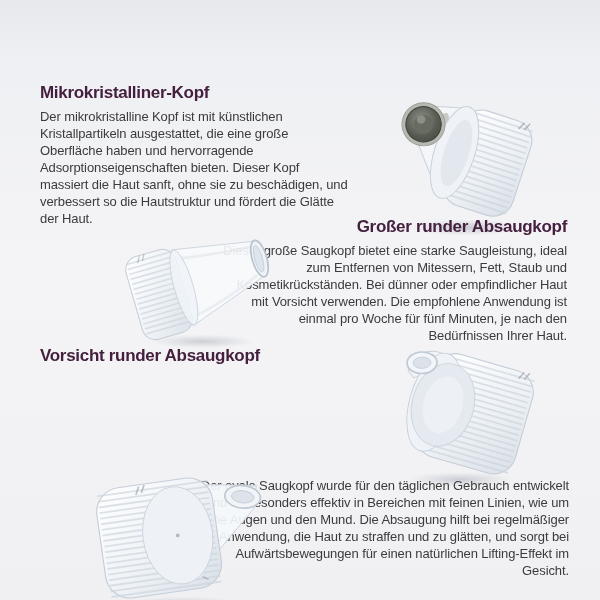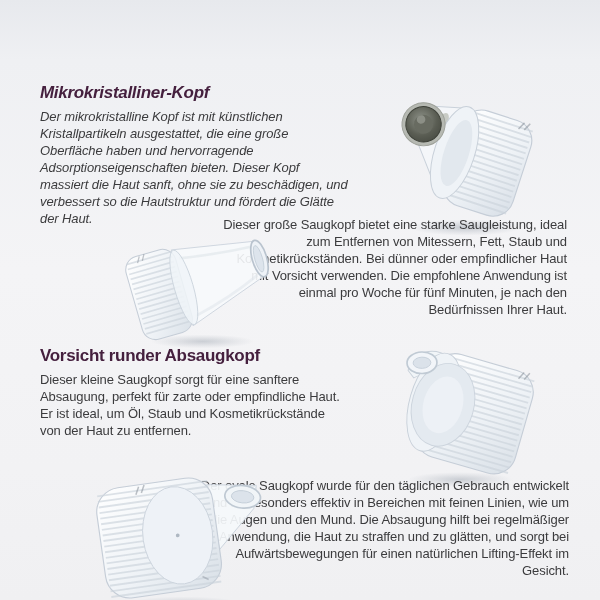--- a/index.html
+++ b/index.html
@@ -8,21 +8,21 @@
     background:linear-gradient(180deg,#e7e9ed 0%,#eff0f3 10%,#f4f4f6 45%,#f2f2f4 78%,#f0f0f2 100%);
     font-family:"Liberation Sans", sans-serif;
   }
   .txt { position:absolute; }
   .txt h2 { margin:0 0 4px 0; font-size:17px; line-height:22px; font-weight:700;
             letter-spacing:-0.3px; color:#45203e; }
   .txt p  { margin:0; font-size:13px; line-height:17px; letter-spacing:-0.1px; color:#3b3b3d; }
   .align-right { text-align:right; }
   .fig { position:absolute; }
   .fig svg { width:100%; height:100%; display:block; }
-  #t1 { left:40px;  top:82px;  width:308px;font-style:italic; }
+  #t1 { left:40px;  top:82px;  width:308px; }
   #f1 { left:330px; top:70px;  width:182px; height:153px; }
   #t2 { top:216px;  right:33px; width:346px; }
   #f2 { left:80px;  top:219px; width:160px; height:115px; }
   #t3 { left:40px;  top:345px; width:302px; }
   #f3 { left:336px; top:324px; width:172px; height:150px; }
   #t4 { top:477px;  right:31px; width:372px; }
   #f4 { left:48px;  top:448px; width:192px; height:151px; }
 </style>
 </head>
 <body>
@@ -63,20 +63,21 @@
         <circle cx="46" cy="54" r="22.5" fill="#b6b9b2" stroke="#9da099"></circle>
         <circle cx="46" cy="54" r="18.5" fill="url(#m1)" stroke="#3e4139"></circle>
         <circle cx="46" cy="54" r="10" fill="#686b61"></circle>
         <circle cx="42" cy="50" r="4.5" fill="#90948b" opacity="0.9"></circle>
         <path d="M142 28 l4 -8 M148 27 l4 -8" stroke="#878e98" stroke-width="1.6" opacity="0.55" fill="none"></path>
       </g>
     </svg>
   </figure>
 
   <div class="txt align-right" id="t2">
+    <h2>Großer runder Absaugkopf</h2>
     <p>Dieser große Saugkopf bietet eine starke Saugleistung, ideal zum Entfernen von Mitessern, Fett, Staub und Kosmetikrückständen. Bei dünner oder empfindlicher Haut mit Vorsicht verwenden. Die empfohlene Anwendung ist einmal pro Woche für fünf Minuten, je nach den Bedürfnissen Ihrer Haut.</p>
   </div>
   <figure class="fig" id="f2">
     <svg viewBox="0 0 186 134" xmlns="http://www.w3.org/2000/svg">
       <defs>
         <linearGradient id="b2" x1="0" y1="0" x2="1" y2="1">
           <stop offset="0" stop-color="#ffffff"></stop>
             <stop offset="0.55" stop-color="#eef2f6"></stop>
             <stop offset="1" stop-color="#dae1e8"></stop>
         </linearGradient>
@@ -96,21 +97,20 @@
         <ellipse cx="74" cy="60" rx="11" ry="45" fill="#f0f4f8" fill-opacity="0.85" stroke="#ccd4dd"></ellipse>
         <ellipse cx="168" cy="52" rx="8.5" ry="22" fill="#eef2f7" stroke="#b9c3ce" stroke-width="2"></ellipse>
         <ellipse cx="167" cy="52" rx="4.5" ry="16" fill="#dde4ec" stroke="#c6d0da" stroke-width="1"></ellipse>
         <path d="M30 18 l4 -7 M36 17 l4 -7" stroke="#878e98" stroke-width="1.5" opacity="0.5" fill="none"></path>
       </g>
     </svg>
   </figure>
 
   <div class="txt" id="t3">
     <h2>Vorsicht runder Absaugkopf</h2>
-    <p>Dieser kleine Saugkopf sorgt für eine sanftere Absaugung, perfekt für zarte oder empfindliche Haut. Er ist ideal, um Öl, Staub und Kosmetikrückstände von der Haut zu entfernen.</p>
   </div>
   <figure class="fig" id="f3">
     <svg viewBox="0 0 184 160" xmlns="http://www.w3.org/2000/svg">
       <defs>
         <linearGradient id="b3" x1="0" y1="0" x2="1" y2="1">
           <stop offset="0" stop-color="#ffffff"></stop>
             <stop offset="0.55" stop-color="#eef2f6"></stop>
             <stop offset="1" stop-color="#d9e0e7"></stop>
         </linearGradient>
         <radialGradient id="s3">

